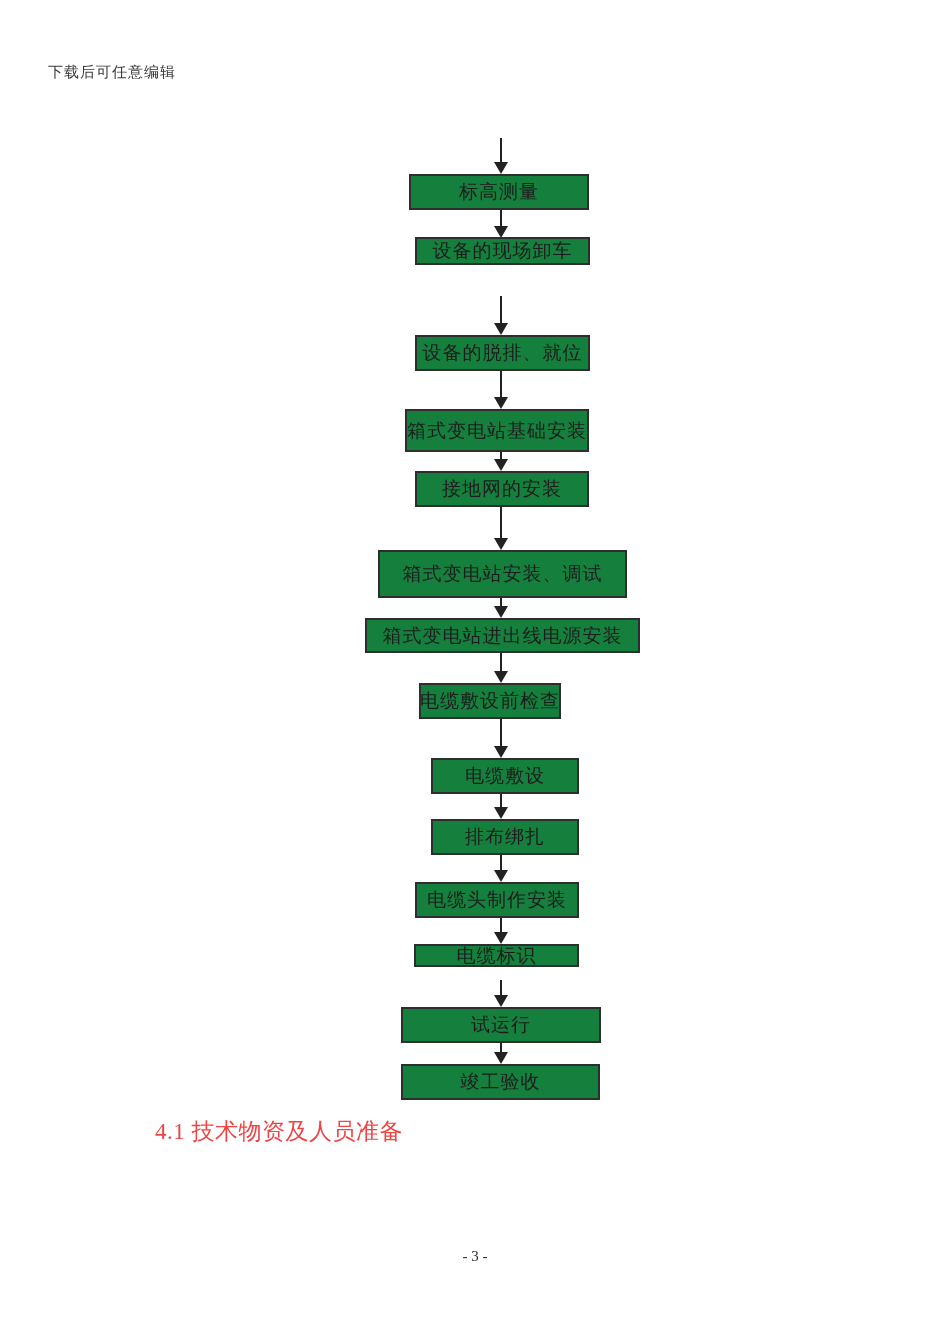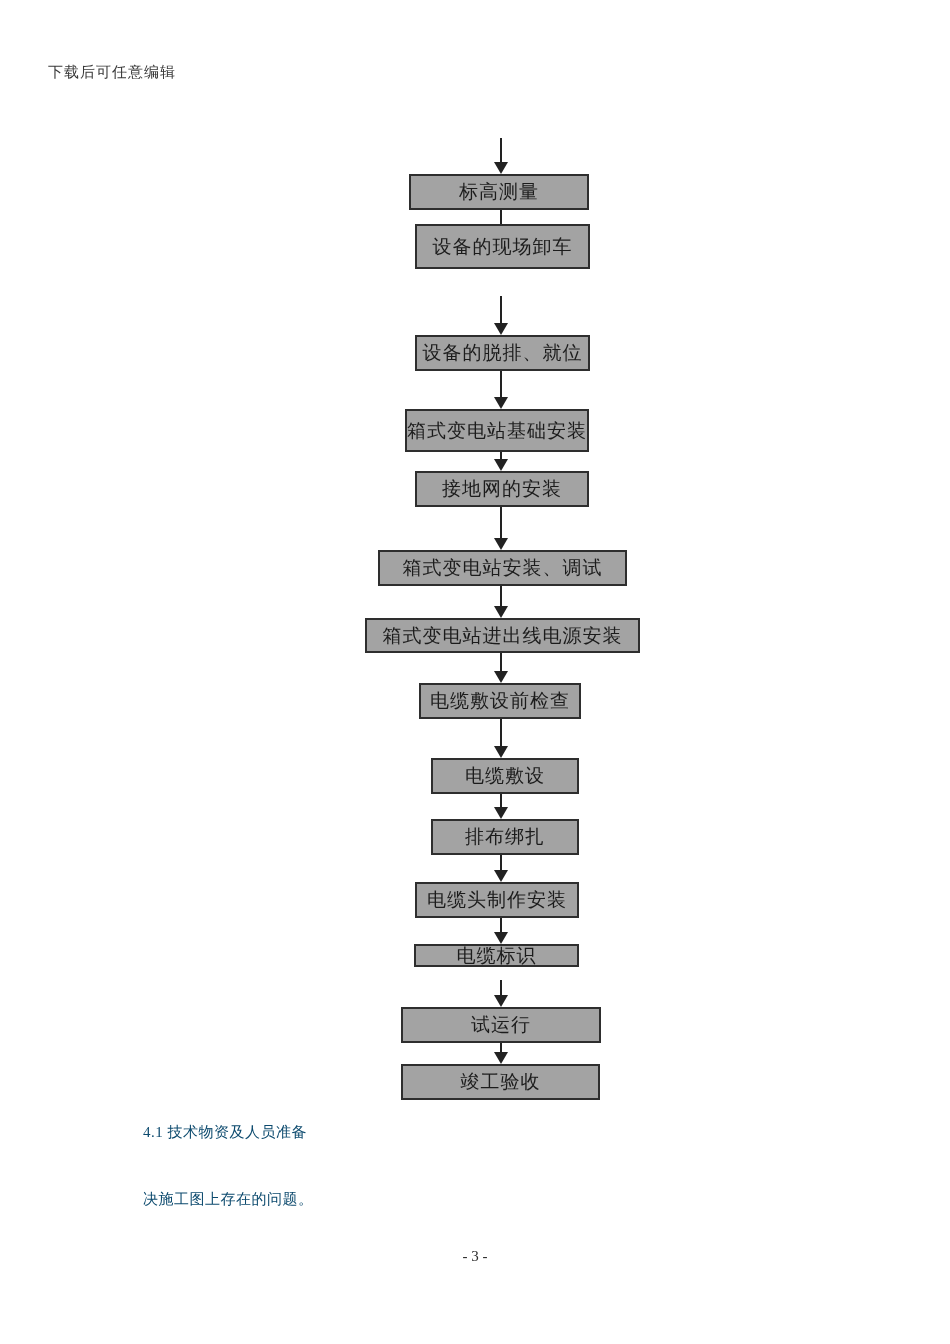--- a/index.html
+++ b/index.html
@@ -10,36 +10,36 @@
     font-family:"Liberation Serif","DejaVu Serif",serif;
     color:#1f1f1f;
     overflow:hidden;
   }
   .header-text{
     position:absolute;top:63px;left:0;width:950px;
     text-align:left;font-size:15px;color:#383838;letter-spacing:1px;margin-left:48px;
   }
   .fbox{
     position:absolute;box-sizing:border-box;
-    border:2px solid #2e2e2e;background:#a3a3a3;
+    border:2px solid #2e2e2e;background:#15803d;
     display:flex;align-items:center;justify-content:center;
     font-size:19px;color:#1c1c1c;letter-spacing:1px;white-space:nowrap;
   }
   .arrow{position:absolute;left:494px;width:14px;}
   .arrow::before{
     content:"";position:absolute;left:6px;top:0;bottom:10px;width:2px;background:#222222;
   }
   .arrow::after{
     content:"";position:absolute;left:0;bottom:0;width:0;height:0;
     border-left:7px solid transparent;border-right:7px solid transparent;
     border-top:12px solid #222222;
   }
   .body-line{
-    position:absolute;left:143px;width:720px;
-    font-size:15px;line-height:24px;color:#0c4a6e;letter-spacing:0.5px;white-space:nowrap;
+    position:absolute;left:155px;width:720px;
+    font-size:23px;line-height:24px;color:#ef4444;letter-spacing:0.5px;white-space:nowrap;
   }
   .footer-text{
     position:absolute;top:1248px;left:0;width:950px;
     text-align:center;font-size:15px;color:#2b2b2b;
   }
 </style>
 </head>
 <body>
 
 <div class="page">
@@ -57,33 +57,32 @@
     <div class="arrow" style="top:586px;height:32px"></div>
     <div class="arrow" style="top:653px;height:30px"></div>
     <div class="arrow" style="top:719px;height:39px"></div>
     <div class="arrow" style="top:794px;height:25px"></div>
     <div class="arrow" style="top:855px;height:27px"></div>
     <div class="arrow" style="top:918px;height:26px"></div>
     <div class="arrow" style="top:980px;height:27px"></div>
     <div class="arrow" style="top:1043px;height:21px"></div>
 
     <div class="fbox" style="left:409px;top:174px;width:180px;height:36px">标高测量</div>
-    <div class="fbox" style="left:415px;top:224px;width:175px;height:45px">设备的现场卸车</div>
+    <div class="fbox" style="left:415px;top:237px;width:175px;height:28px">设备的现场卸车</div>
     <div class="fbox" style="left:415px;top:335px;width:175px;height:36px">设备的脱排、就位</div>
     <div class="fbox" style="left:405px;top:409px;width:184px;height:43px">箱式变电站基础安装</div>
     <div class="fbox" style="left:415px;top:471px;width:174px;height:36px">接地网的安装</div>
-    <div class="fbox" style="left:378px;top:550px;width:249px;height:36px">箱式变电站安装、调试</div>
+    <div class="fbox" style="left:378px;top:550px;width:249px;height:48px">箱式变电站安装、调试</div>
     <div class="fbox" style="left:365px;top:618px;width:275px;height:35px">箱式变电站进出线电源安装</div>
-    <div class="fbox" style="left:419px;top:683px;width:162px;height:36px">电缆敷设前检查</div>
+    <div class="fbox" style="left:419px;top:683px;width:142px;height:36px">电缆敷设前检查</div>
     <div class="fbox" style="left:431px;top:758px;width:148px;height:36px">电缆敷设</div>
     <div class="fbox" style="left:431px;top:819px;width:148px;height:36px">排布绑扎</div>
     <div class="fbox" style="left:415px;top:882px;width:164px;height:36px">电缆头制作安装</div>
     <div class="fbox" style="left:414px;top:944px;width:165px;height:23px">电缆标识</div>
     <div class="fbox" style="left:401px;top:1007px;width:200px;height:36px">试运行</div>
     <div class="fbox" style="left:401px;top:1064px;width:199px;height:36px">竣工验收</div>
   </div>
 
   <div class="body-line" style="top:1120px">4.1 技术物资及人员准备</div>
-  <div class="body-line" style="top:1187px">决施工图上存在的问题。</div>
 
   <div class="footer-text">- 3 -</div>
 
 </div>
 
 </body></html>

